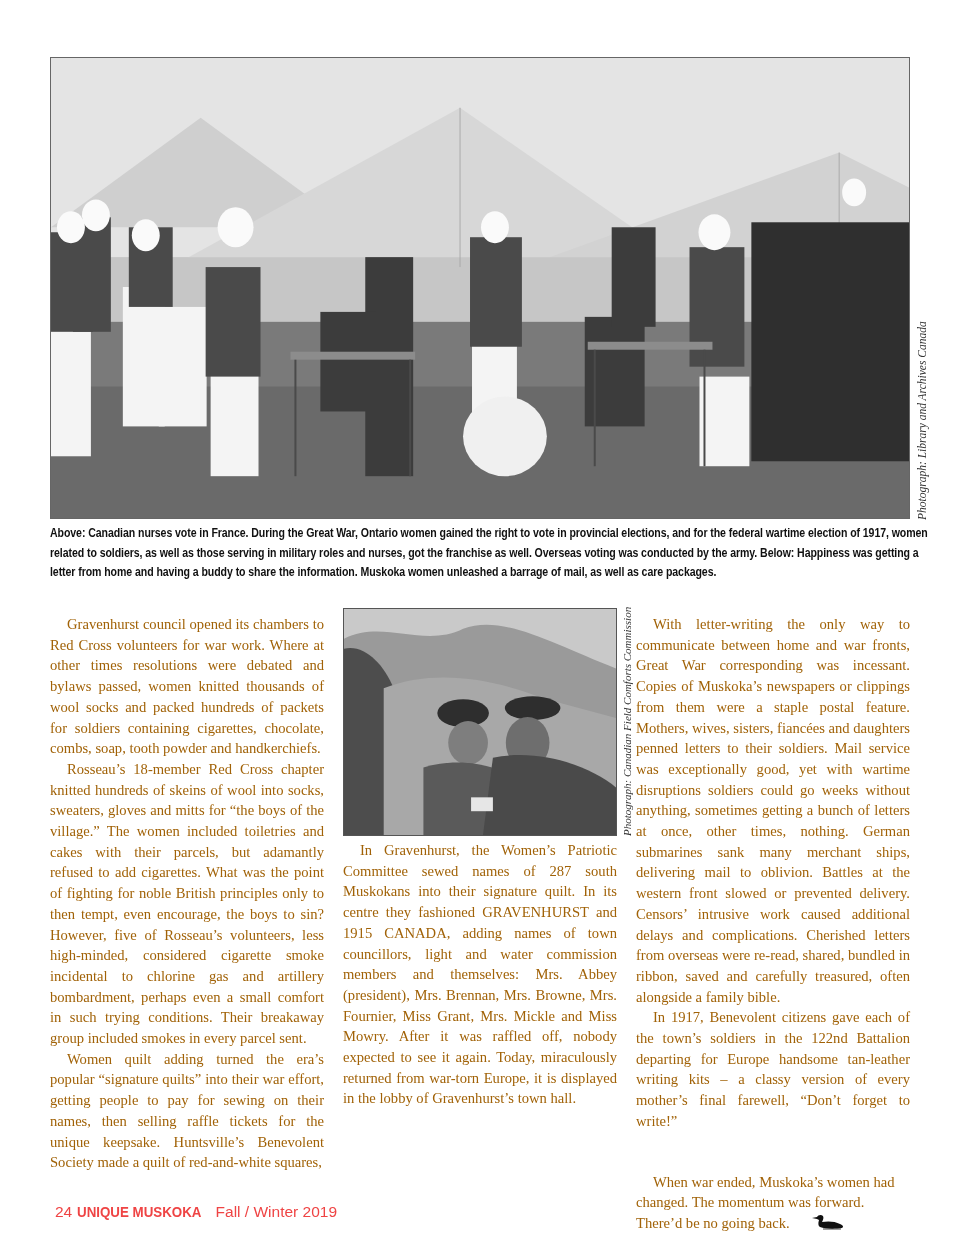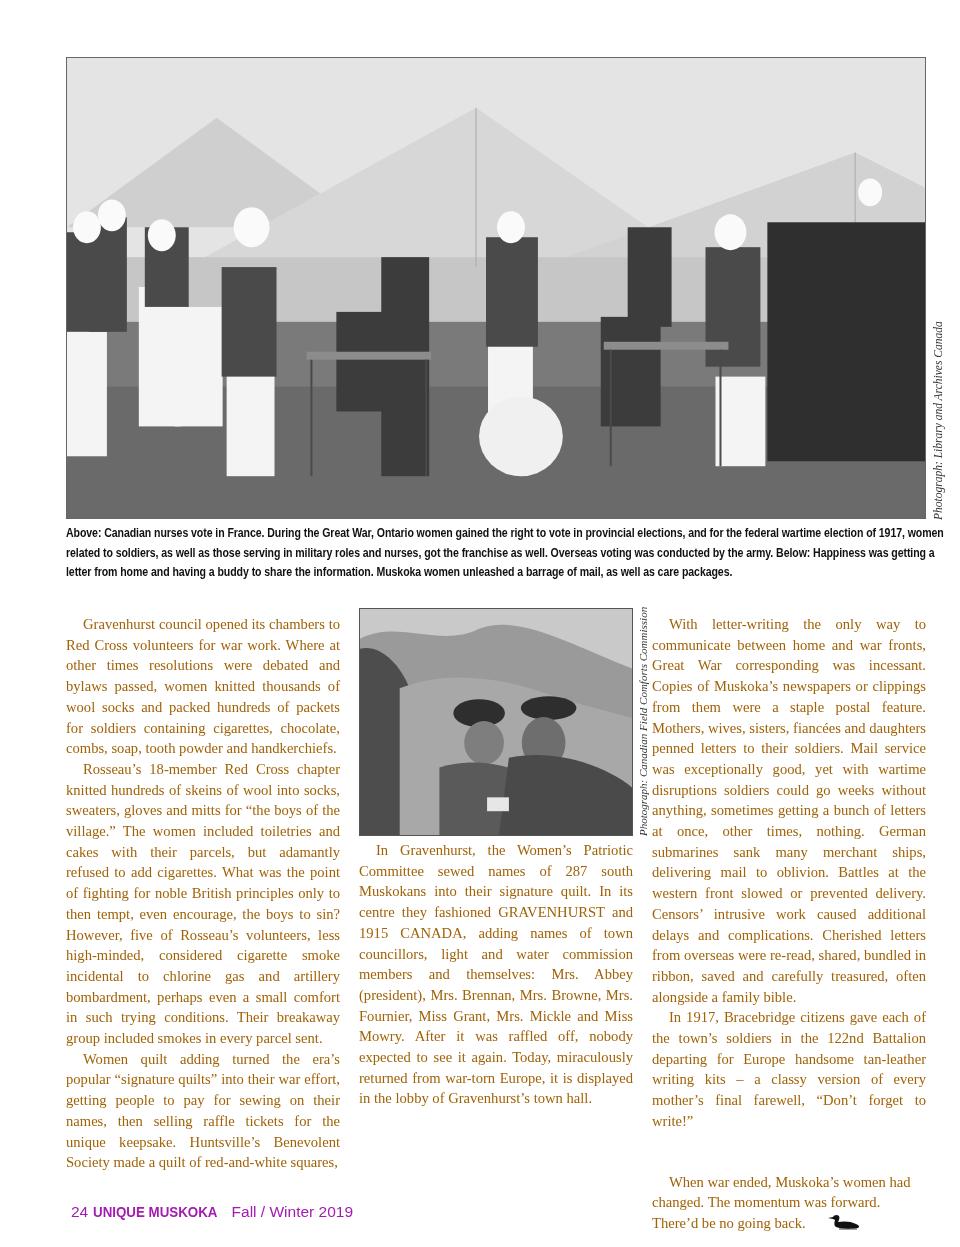--- a/index.html
+++ b/index.html
@@ -1,17 +1,17 @@
 <!DOCTYPE html>
 <html><head>
 <meta charset="utf-8">
 <style>
   html, body { margin: 0; padding: 0; background: #ffffff; }
   body { width: 960px; height: 1247px; position: relative; overflow: hidden; color: #1e1e1e; }
-  .page { position: absolute; left: 16px; top: 0; width: 768px; height: 1247px; }
+  .page { position: absolute; left: 0; top: 0; width: 768px; height: 1247px; }
 
   
   .photo-top {
     position: absolute; left: 50px; top: 57px; width: 860px; height: 462px;
     border: 1px solid #666; box-sizing: border-box; overflow: hidden;
     background: linear-gradient(180deg, #e2e2e2 0%, #dadada 30%, #c9c9c9 55%, #8d8d8d 78%, #6d6d6d 100%);
   }
   .photo-top svg { position: absolute; left: 0; top: 0; width: 100%; height: 100%; }
 
   .credit-vert {
@@ -44,21 +44,21 @@
     position: absolute; left: 343px; top: 608px; width: 274px; height: 228px;
     border: 1px solid #555; box-sizing: border-box; overflow: hidden;
     background: linear-gradient(160deg, #d8d8d8 0%, #bdbdbd 35%, #8a8a8a 65%, #5c5c5c 100%);
   }
   .photo-bottom svg { position: absolute; left: 0; top: 0; width: 100%; height: 100%; }
 
   .loon-icon { display: inline-block; width: 34px; height: 16px; vertical-align: -2px; margin-left: 4px; }
 
   .footer {
     position: absolute; left: 55px; top: 1203px; font-family: "Liberation Sans", sans-serif;
-    font-size: 15.5px; color: #a21caf; white-space: nowrap;
+    font-size: 15.5px; color: #ef4444; white-space: nowrap;
   }
   .footer .brand { font-weight: bold; display: inline-block; transform: scaleX(0.86); transform-origin: left center; margin-right: -14px; letter-spacing: 0; }
   .footer .issue { font-weight: normal; margin-left: 4px; }
 </style>
 </head>
 <body>
 
 <div class="page">
 
   <div class="photo-top">
@@ -152,21 +152,21 @@
     </svg>
   </div>
   <div class="credit-vert credit-bottom">Photograph: Canadian Field Comforts Commission</div>
 
   <div class="col col2">
     <p>In Gravenhurst, the Women’s Patriotic Committee sewed names of 287 south Muskokans into their signature quilt. In its centre they fashioned GRAVENHURST and 1915 CANADA, adding names of town councillors, light and water commission members and themselves: Mrs. Abbey (president), Mrs. Brennan, Mrs. Browne, Mrs. Fournier, Miss Grant, Mrs. Mickle and Miss Mowry. After it was raffled off, nobody expected to see it again. Today, miraculously returned from war-torn Europe, it is displayed in the lobby of Gravenhurst’s town hall.</p>
   </div>
 
   <div class="col col3">
     <p>With letter-writing the only way to communicate between home and war fronts, Great War corresponding was incessant. Copies of Muskoka’s newspapers or clippings from them were a staple postal feature. Mothers, wives, sisters, fiancées and daughters penned letters to their soldiers. Mail service was exceptionally good, yet with wartime disruptions soldiers could go weeks without anything, sometimes getting a bunch of letters at once, other times, nothing. German submarines sank many merchant ships, delivering mail to oblivion. Battles at the western front slowed or prevented delivery. Censors’ intrusive work caused additional delays and complications. Cherished letters from overseas were re-read, shared, bundled in ribbon, saved and carefully treasured, often alongside a family bible.</p>
-    <p>In 1917, Bracebridge citizens gave each of the town’s soldiers in the 122nd Battalion departing for Europe handsome tan-leather writing kits – a classy version of every mother’s final farewell, “Don’t forget to write!”</p>
+    <p>In 1917, Benevolent citizens gave each of the town’s soldiers in the 122nd Battalion departing for Europe handsome tan-leather writing kits – a classy version of every mother’s final farewell, “Don’t forget to write!”</p>
     <p><span>When war ended, Muskoka’s women had changed. The momentum was forward. There’d be no going back.</span><span class="loon-icon"><svg viewBox="0 0 34 16" width="34" height="16">
             <path d="M1,4 L6,3 C7,1 10,0 12,2 C13,4 12,6 11,8 C16,7 24,7 29,10 C32,11 33,13 31,14 C24,15 14,15 9,13 C7,12 7,9 8,6 L6,5 Z" fill="#111"></path>
             <path d="M12,15 L30,15" stroke="#111" stroke-width="0.8"></path>
           </svg></span></p>
   </div>
 
   <div class="footer">
     <span>24</span>
     <span class="brand">UNIQUE MUSKOKA</span>
     <span class="issue">Fall / Winter 2019</span>

